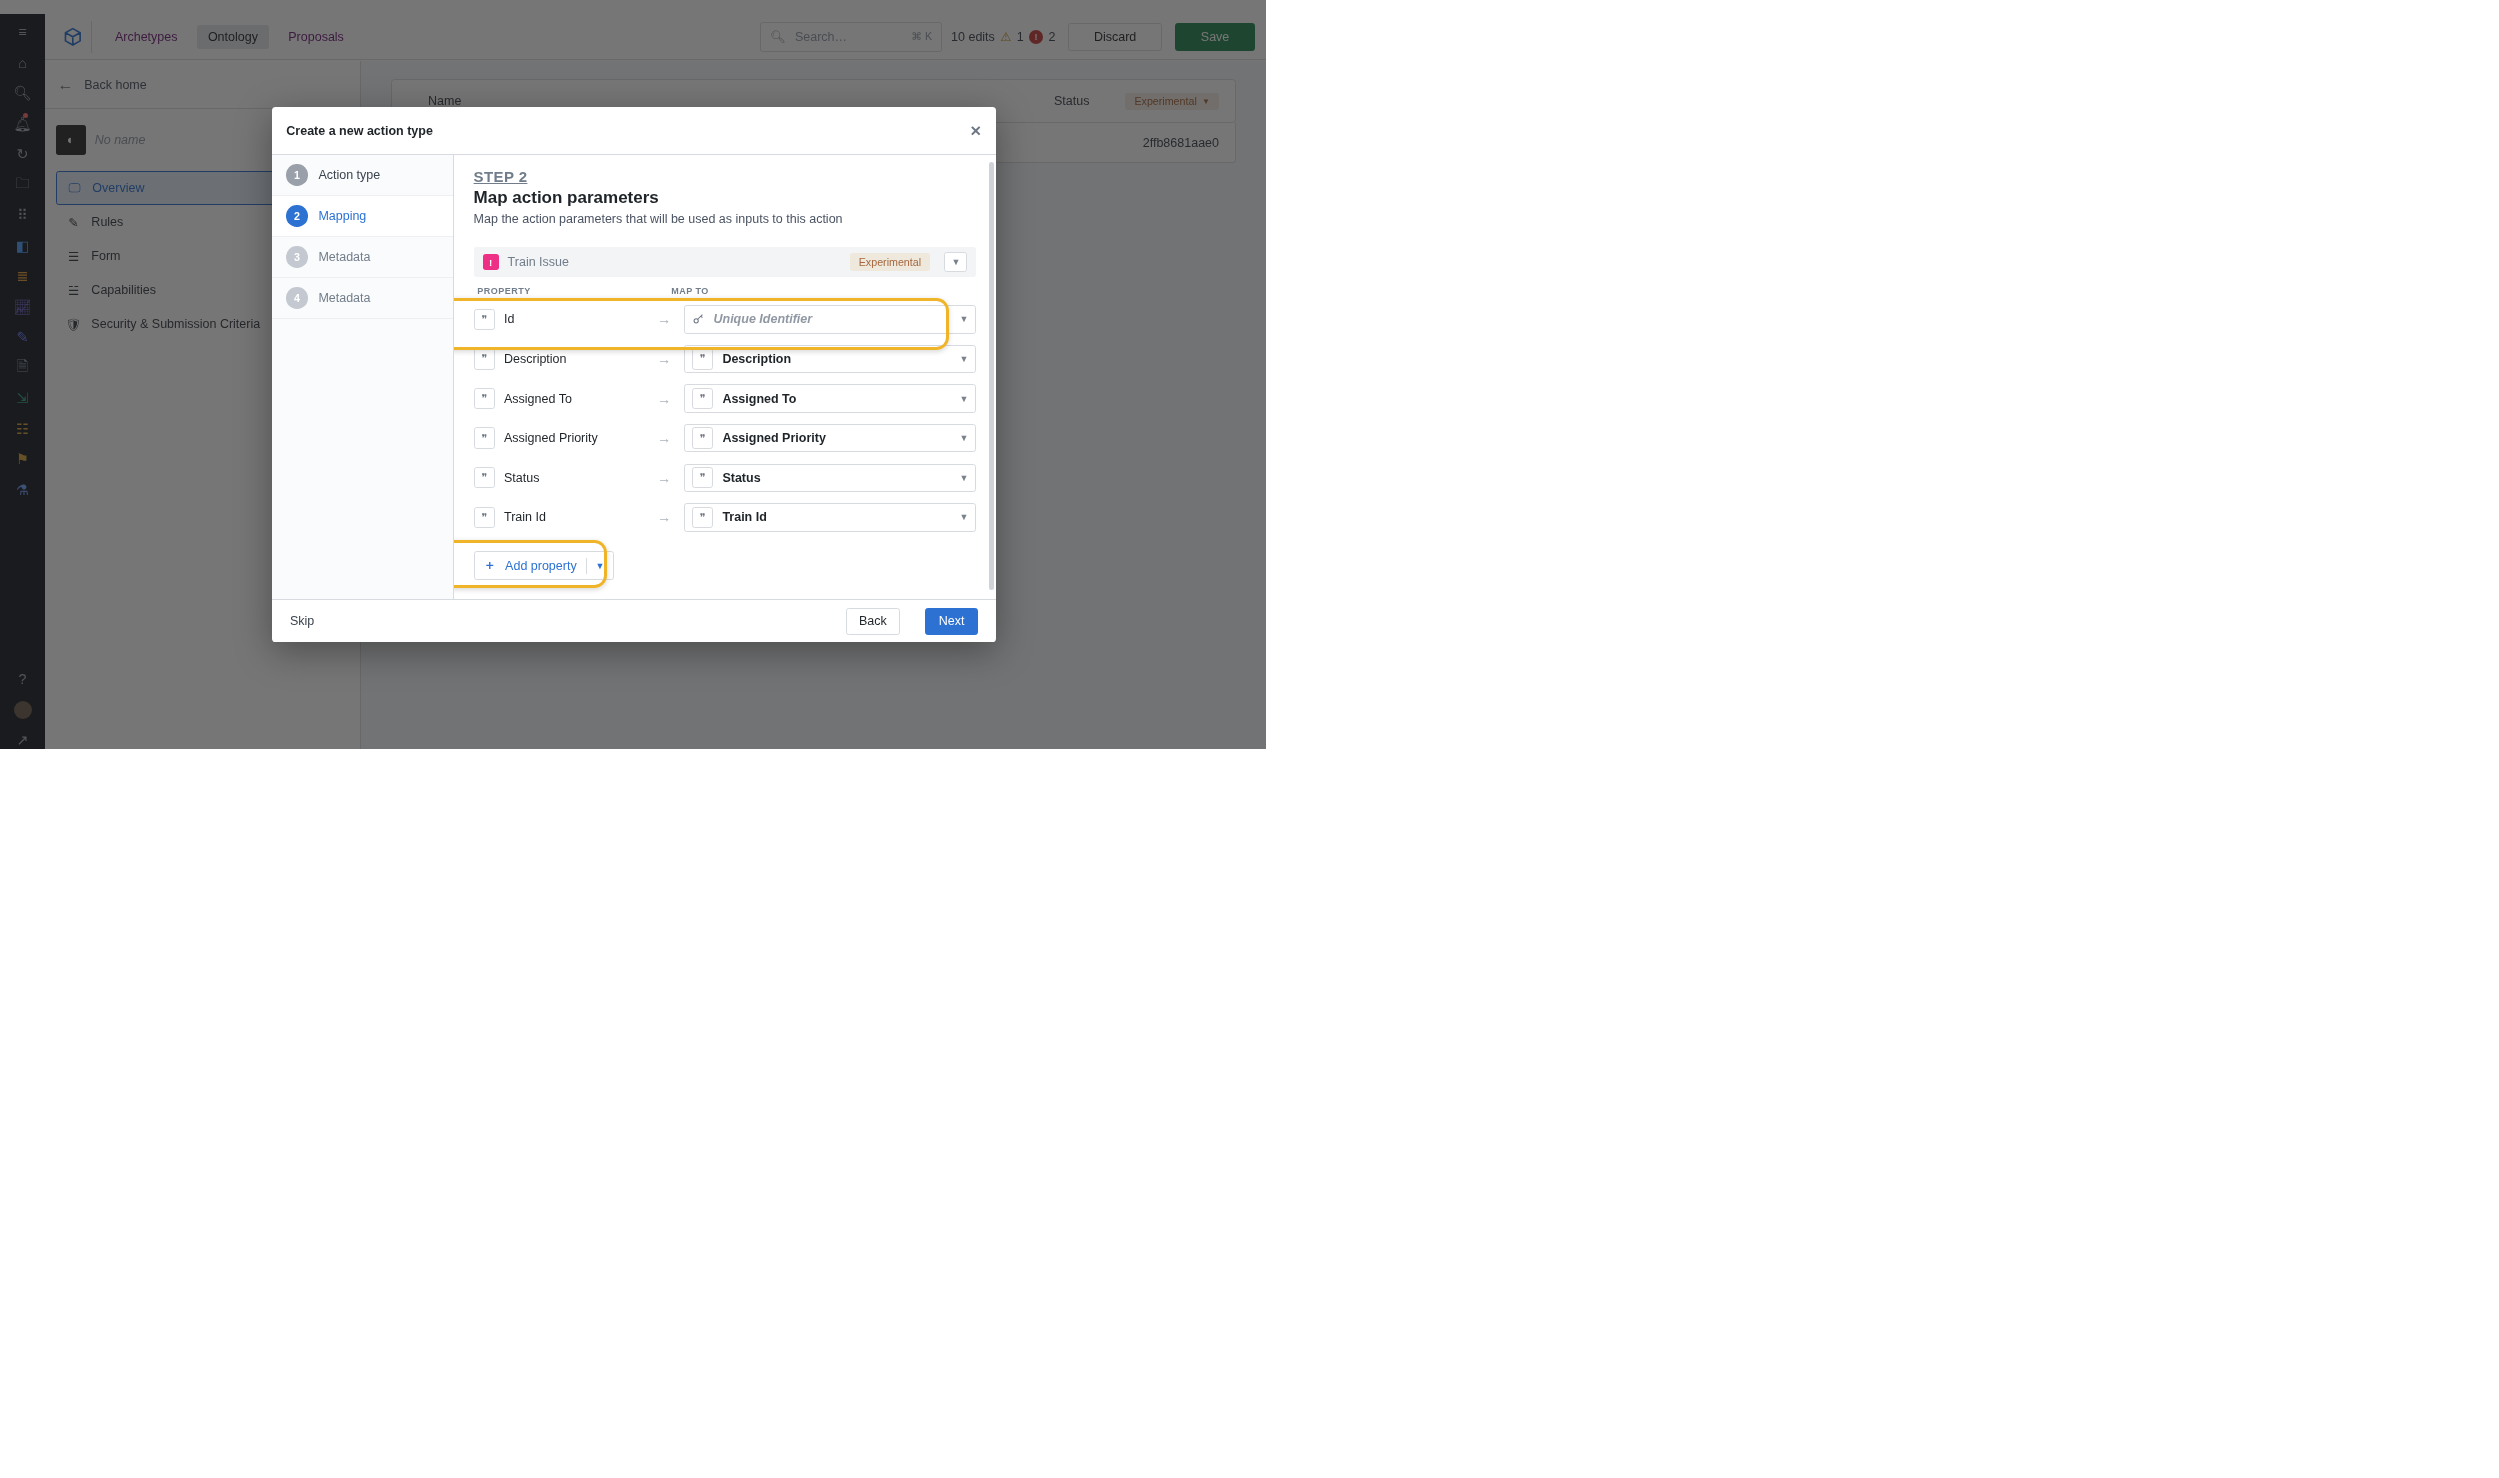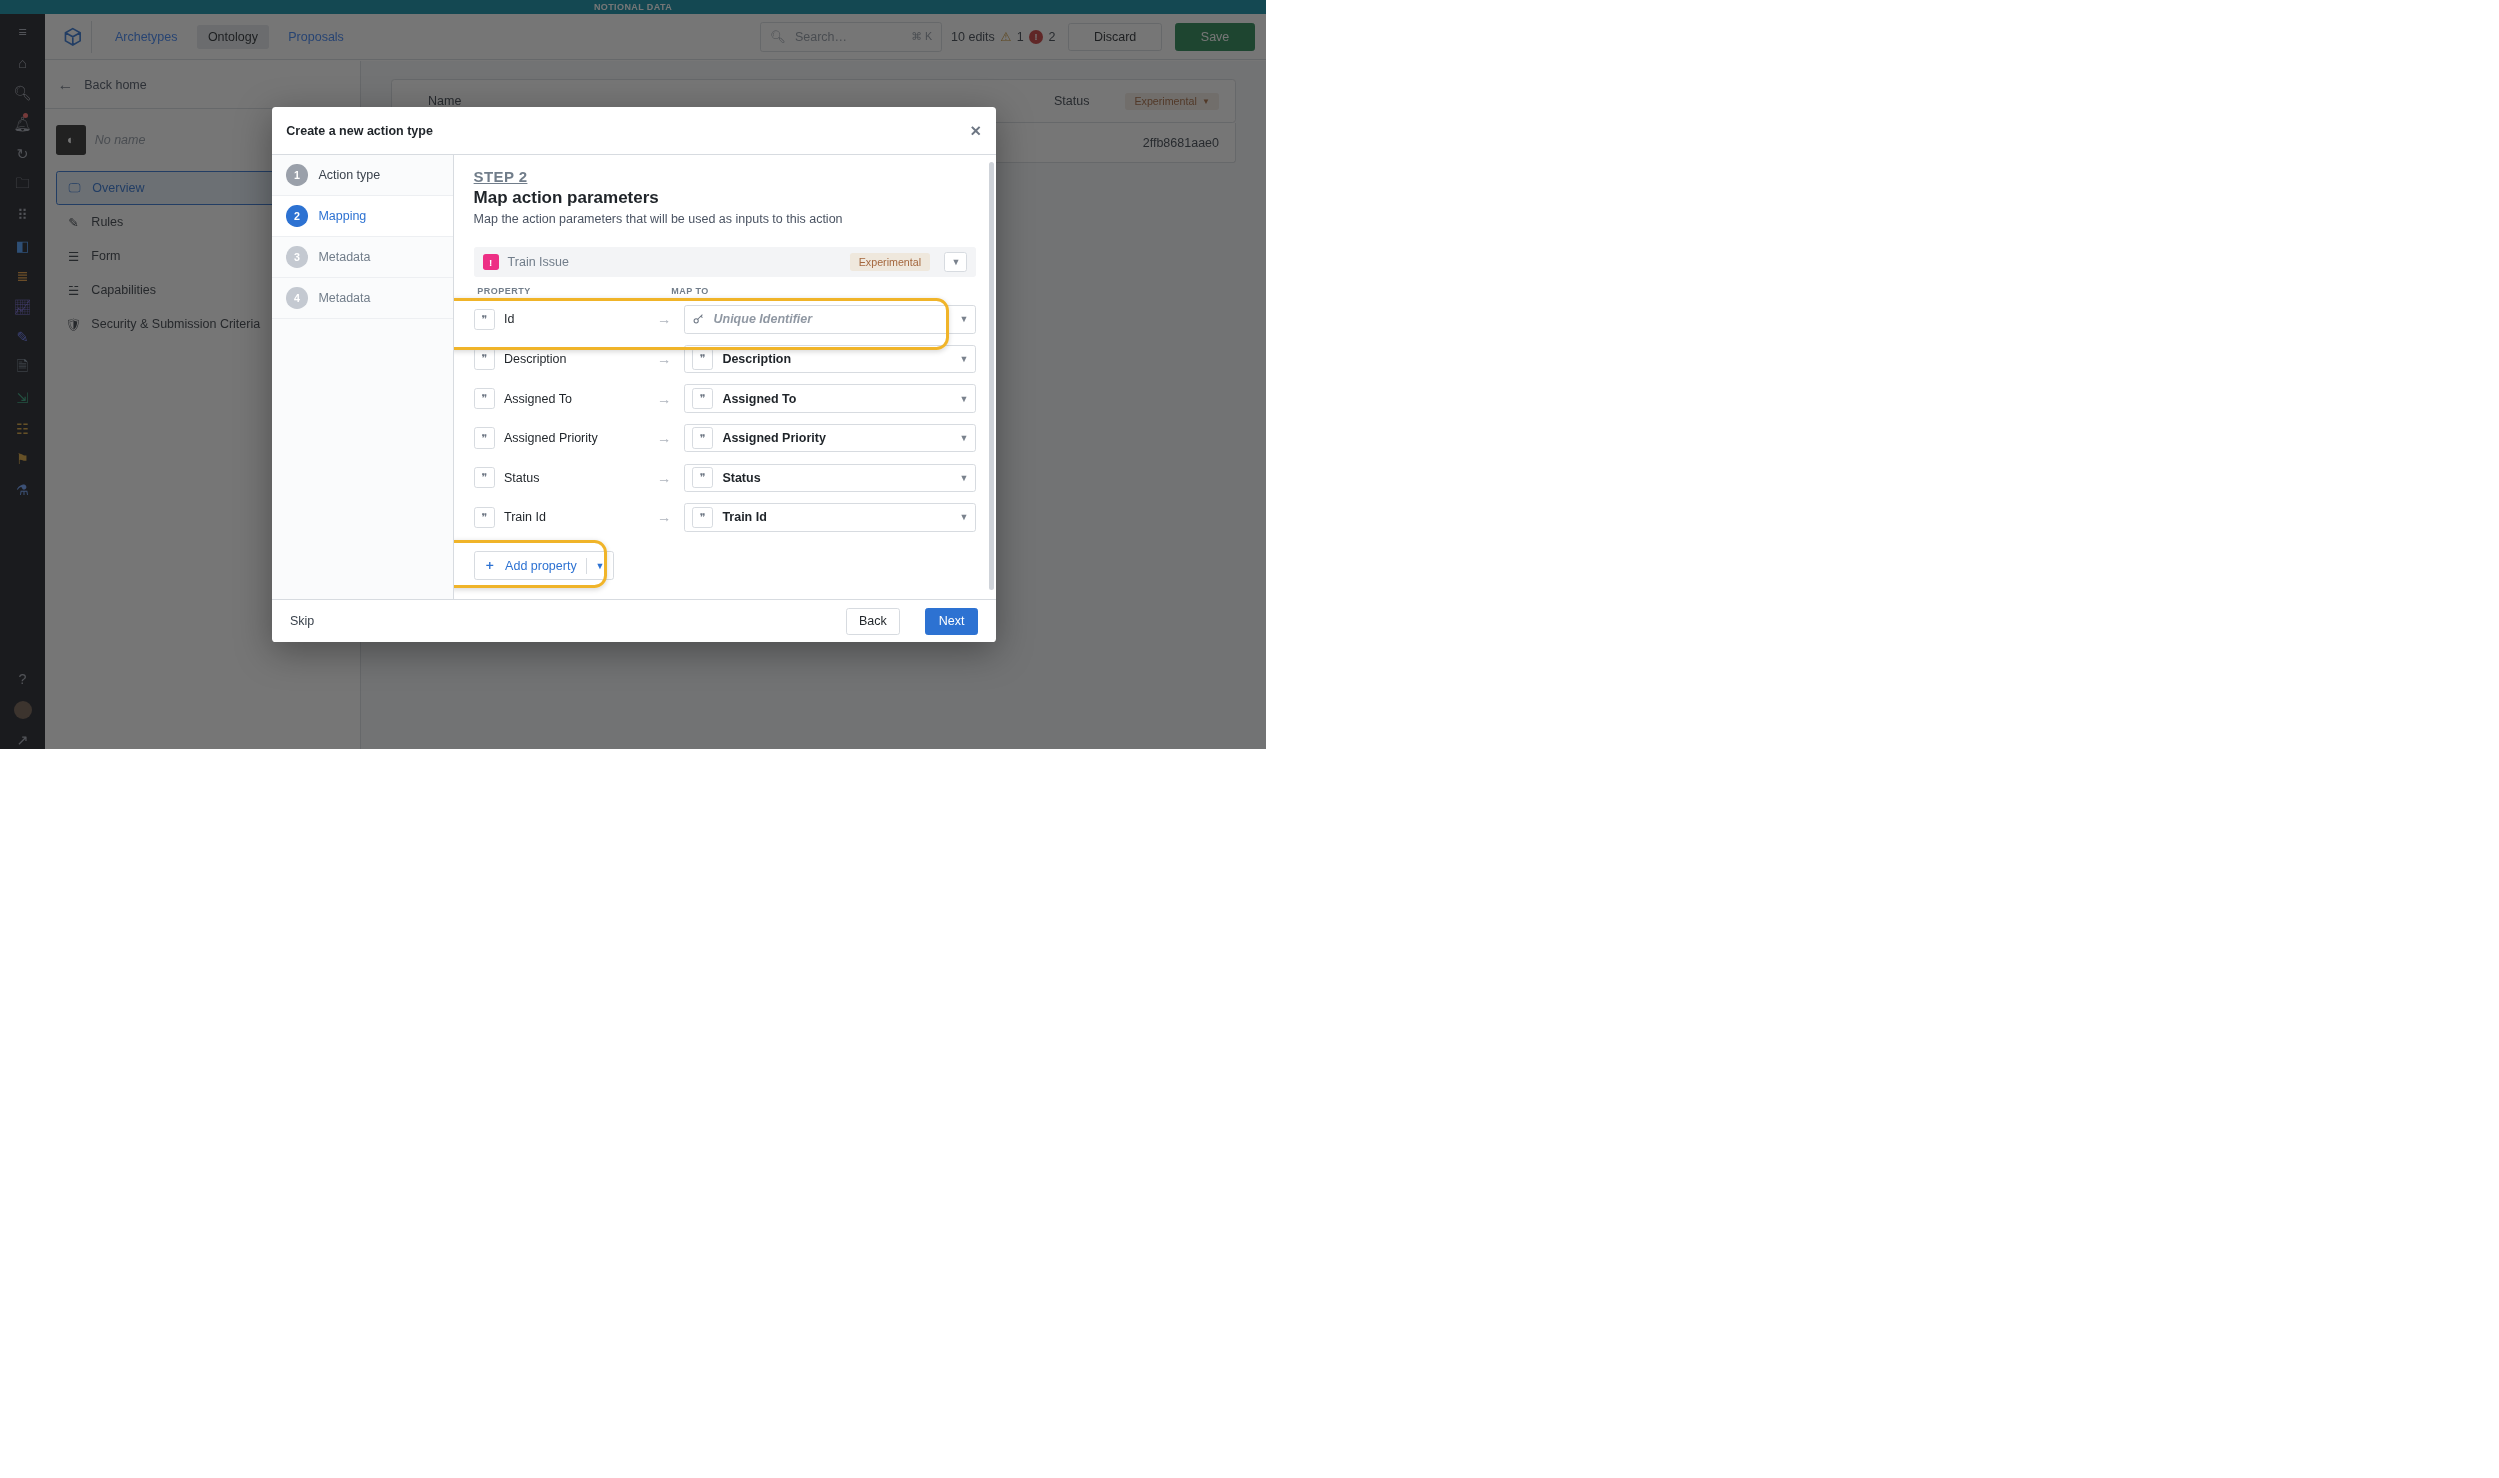--- a/index.html
+++ b/index.html
@@ -69,21 +69,21 @@
   border-bottom:0.9px solid var(--border);
   padding:0 10.7px;gap:9px;
   background:#fff;
 }
 .header .logo-box{
   width:36px;height:32px;display:flex;align-items:center;justify-content:center;
   color:var(--blue);font-size:19.6px;
   border-right:0.9px solid var(--border);margin-right:3.6px;
 }
 .header .nav-link{
-  padding:5.3px 10.7px;border-radius:2.7px;color:#3b82f6;cursor:pointer;
+  padding:5.3px 10.7px;border-radius:2.7px;color:#701a75;cursor:pointer;
 }
 .header .nav-link.active{background:#e3e6ea;color:#1f2429;}
 .header .search{
   margin-left:auto;
   display:flex;align-items:center;gap:9px;
   width:182px;height:30px;
   border:0.9px solid var(--border);border-radius:2.7px;
   padding:0 9px;color:#9098a3;
 }
 .header .search .kbd{margin-left:auto;font-size:10.7px;color:#9098a3;}
@@ -237,23 +237,20 @@
 
 .scroll-thumb{
   position:absolute;right:1.8px;top:7.1px;width:5.3px;height:428px;border-radius:2.7px;background:#cfd3d9;
 }
 </style>
 </head>
 <body>
 
 <div class="app-root">
 
-  <div class="top-banner">
-    <span>NOTIONAL DATA</span>
-  </div>
 
   <div class="rail">
     <div class="rail-icon">≡</div>
     <div class="rail-icon">⌂</div>
     <div class="rail-icon">🔍︎</div>
     <div class="rail-icon rail-notif">🔔︎</div>
     <div class="rail-icon">↻</div>
     <div class="rail-icon">🗀</div>
     <div class="rail-icon">⠿</div>
     <div class="rail-icon accent">◧</div>

